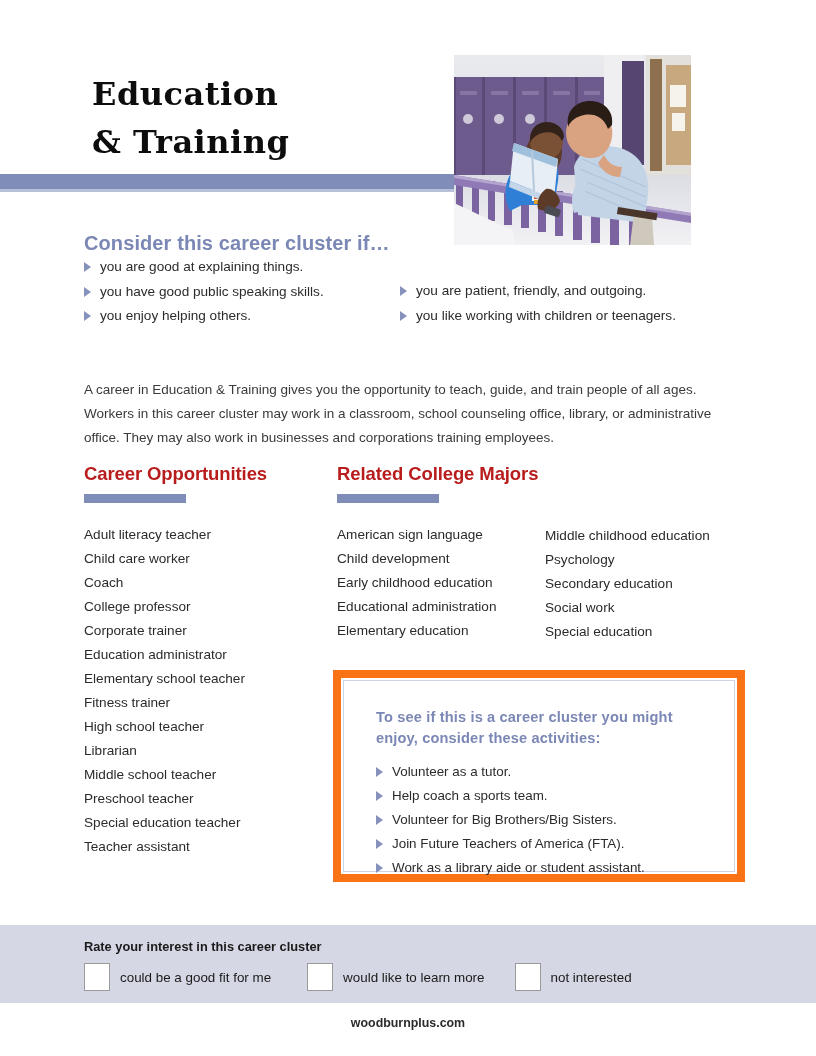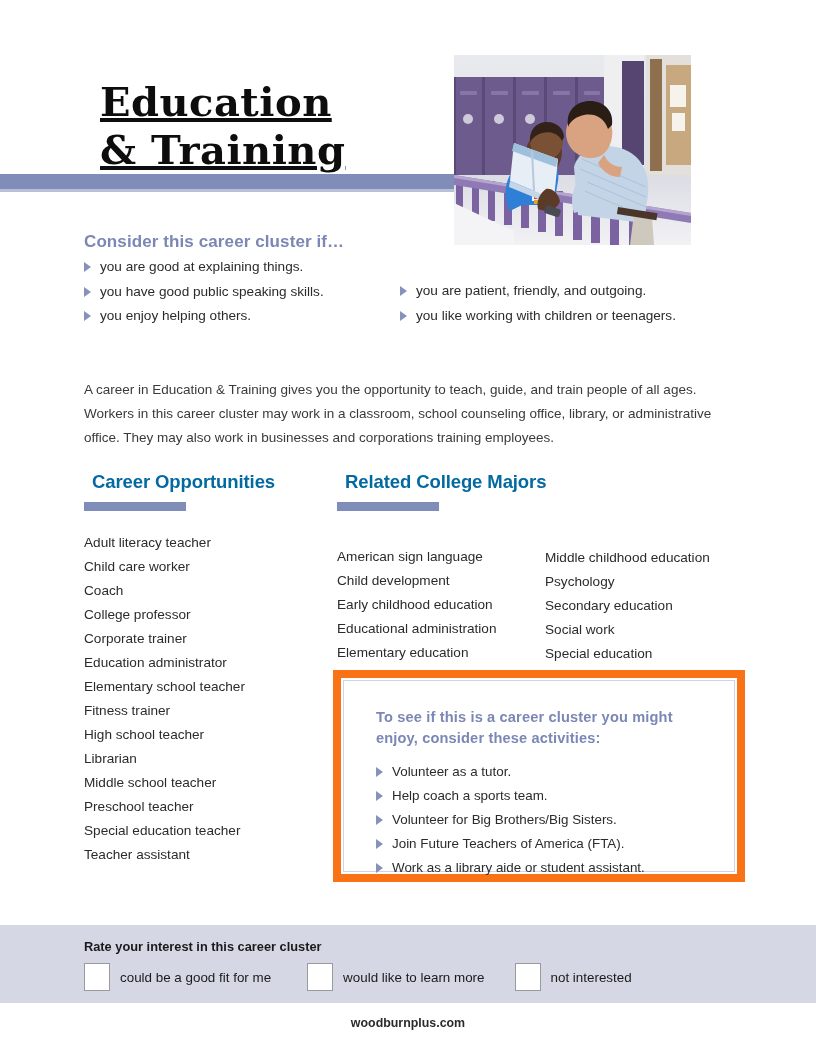--- a/index.html
+++ b/index.html
@@ -19,27 +19,26 @@
   
   .title-block {
     position: absolute;
     left: 84px;
     top: 62px;
     width: 400px;
   }
   .doc-title {
     font-family: "DejaVu Serif", serif;
     font-weight: bold;
-    font-size: 40px;
+    font-size: 32px;
     line-height: 48px;
     letter-spacing: 0.5px;
     color: #0d0d0d;
     white-space: pre-line;
-    margin: 16px;
-    text-decoration: underline;
+    margin: 8px;
   }
 
   
   .header-bar {
     position: absolute;
     left: 0;
     top: 174px;
     width: 455px;
     height: 15px;
     background: #808db8;
@@ -63,21 +62,21 @@
     overflow: hidden;
     background: #e8e9ee;
   }
   .photo svg { display: block; }
 
   
   .consider-head {
     position: absolute;
     left: 84px;
     top: 232px;
-    font-size: 17px;
+    font-size: 20px;
     font-weight: bold;
     color: #7b87b5;
     letter-spacing: 0.1px;
   }
 
   
   .bullets-left {
     position: absolute;
     left: 84px;
     top: 259px;
@@ -116,23 +115,23 @@
     width: 650px;
     font-size: 13.5px;
     line-height: 24px;
     color: #3a3a3a;
   }
 
   
   .sec-head {
     font-size: 18.5px;
     font-weight: bold;
-    color: #0369a1;
+    color: #b91c1c;
     letter-spacing: -0.1px;
-    margin: 8px;
+    margin: 0;
   }
   .sec-rule {
     width: 102px;
     height: 9px;
     background: #808db8;
     margin-top: 9px;
   }
 
   .col-careers {
     position: absolute;
@@ -153,21 +152,21 @@
     margin-top: 20px;
   }
   .list li {
     font-size: 13.6px;
     line-height: 24px;
     color: #2b2b2b;
     white-space: nowrap;
   }
   .majors-cols {
     display: flex;
-    margin-top: 34px;
+    margin-top: 20px;
   }
   .majors-cols .list { margin-top: 0; }
   .majors-col-a { width: 208px; }
   .majors-col-b { width: 200px; padding-top: 1px; }
 
   
   .activity-box {
     position: absolute;
     left: 333px;
     top: 670px;

